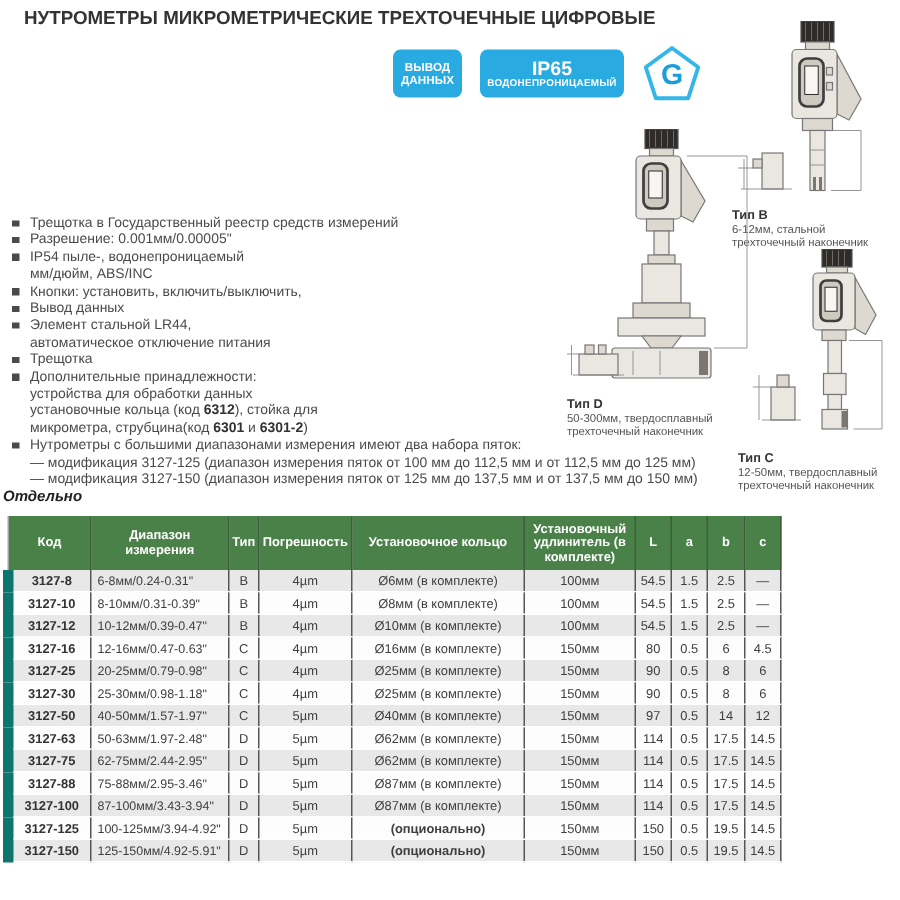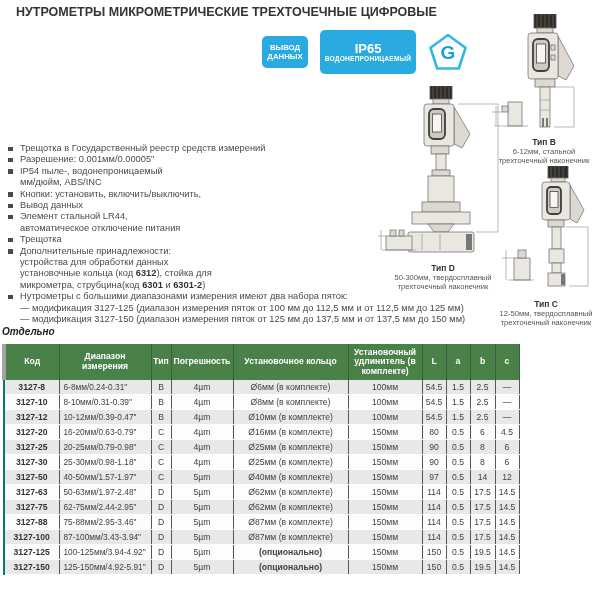--- a/index.html
+++ b/index.html
@@ -6,55 +6,55 @@
   body{width:600px;height:600px;background:#fff;font-family:"Liberation Sans",sans-serif;overflow:hidden;position:relative;}
   .page{position:absolute;inset:0;}
 
   
   .title{position:absolute;left:16px;top:5px;font-size:12.5px;font-weight:bold;color:#333;}
 
   
   .badges{position:absolute;left:262px;top:30px;display:flex;align-items:center;gap:12px;}
   .badge{background:#29abe2;color:#fff;border-radius:5px;display:flex;flex-direction:column;align-items:center;justify-content:center;text-align:center;}
   .badge-sm{width:46px;height:32px;font-size:7.8px;font-weight:bold;line-height:1.2;padding:0 2px;box-sizing:border-box;}
-  .badge-lg{width:96px;height:44px;}
+  .badge-lg{width:96px;height:32px;}
   .badge-lg .ip65{font-size:13px;font-weight:bold;line-height:1.05;}
   .badge-lg .ipsub{font-size:6.6px;font-weight:bold;letter-spacing:.2px;}
   .logo{width:40px;height:38px;}
 
   
   .features{position:absolute;left:8px;top:143px;width:478px;list-style:none;margin:0;padding:0;}
   .fline{position:relative;font-size:9.3px;line-height:11.4px;color:#4a4a4a;padding-left:12px;}
   .fline.first::before{content:"";position:absolute;left:0;top:3.5px;width:4.5px;height:4.5px;background:#4a4a4a;}
   .fline .b{font-weight:bold;color:#333;}
 
   .section-label{position:absolute;left:2px;top:326px;font-size:10px;font-weight:bold;color:#222;font-style:italic;}
 
   
-  .diagram{position:absolute;text-align:center;}
+  .diagram{position:absolute;}
   .dia-type{font-size:8.5px;font-weight:bold;color:#333;margin-top:1px;}
   .dia-desc{font-size:7.6px;color:#555;line-height:9.3px;}
   .dgB{left:488px;top:14px;width:112px;}
   .dgD{left:378px;top:86px;width:130px;}
   .dgC{left:492px;top:166px;width:108px;}
   svg .fill{fill:#eae7e1;stroke:#777;stroke-width:.8;}
   svg .fill2{fill:#ddd8d0;stroke:#777;stroke-width:.8;}
   svg .dark{fill:#2e2b29;stroke:#555;stroke-width:.8;}
   svg .knurl{stroke:#6e6a66;stroke-width:.7;}
   svg .frame{fill:#cfcabf;stroke:#3f3f3f;stroke-width:1.8;}
   svg .lcd{fill:#f7f6f2;stroke:#333;stroke-width:.7;}
   svg .dim{stroke:#8a8a8a;stroke-width:.6;fill:none;}
   svg .hatch{fill:#7b7672;}
 
   
   table.spec{position:absolute;left:2px;top:344px;width:515px;border-collapse:collapse;table-layout:fixed;}
   table.spec th{background:#4a8148;color:#fff;font-size:8.6px;font-weight:bold;height:34px;padding:1px 1px;line-height:9.6px;border-right:1px solid #3e5d3a;}
-  table.spec th:first-child{border-left:4px solid #a3a3a3;}
+  table.spec th:first-child{border-left:1px solid #a3a3a3;}
   table.spec td{font-size:8.6px;color:#3f3f3f;text-align:center;height:14px;padding:0 1px;line-height:1;border-right:1px solid #565656;border-bottom:1px solid #fff;}
-  table.spec td:first-child{border-left:2px solid #0f766e;font-weight:bold;color:#333;}
+  table.spec td:first-child{border-left:7px solid #0f766e;font-weight:bold;color:#333;}
   table.spec td.range{text-align:left;padding-left:4px;font-size:8.3px;}
   table.spec td.bold{font-weight:bold;}
   table.spec tbody tr:nth-child(odd){background:#e8e8e8;}
   table.spec tbody tr:nth-child(even){background:#fdfdfd;}
 </style>
 </head>
 <body>
 
 <div class="page">
 
@@ -280,22 +280,22 @@
           <td>B</td>
           <td>4µm</td>
           <td>Ø10мм (в комплекте)</td>
           <td>100мм</td>
           <td>54.5</td>
           <td>1.5</td>
           <td>2.5</td>
           <td>—</td>
         </tr>
         <tr>
-          <td>3127-20</td>
-          <td class="range">16-20мм/0.63-0.79"</td>
+          <td>3127-16</td>
+          <td class="range">12-16мм/0.47-0.63"</td>
           <td>C</td>
           <td>4µm</td>
           <td>Ø16мм (в комплекте)</td>
           <td>150мм</td>
           <td>80</td>
           <td>0.5</td>
           <td>6</td>
           <td>4.5</td>
         </tr>
         <tr>

